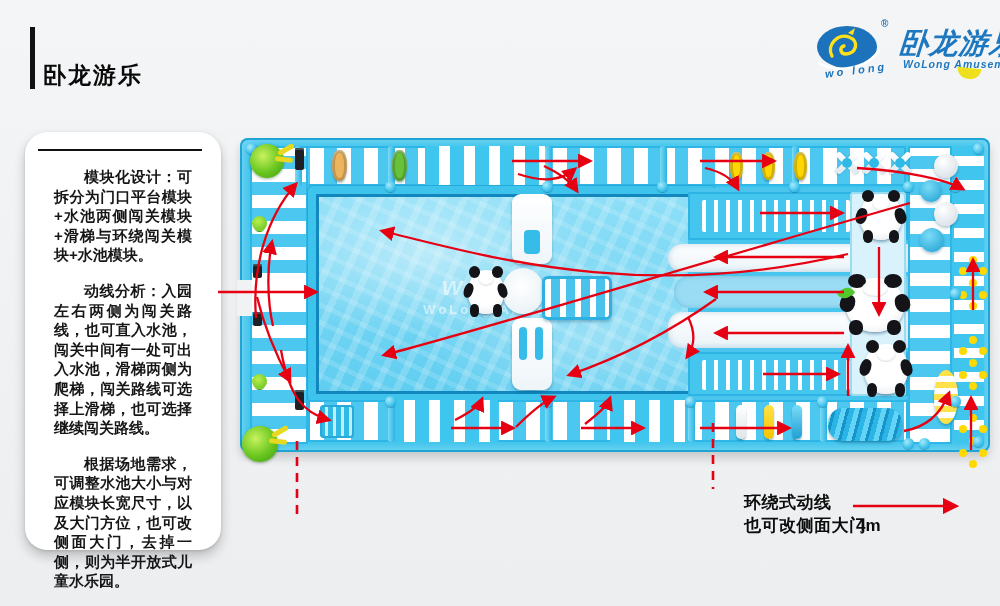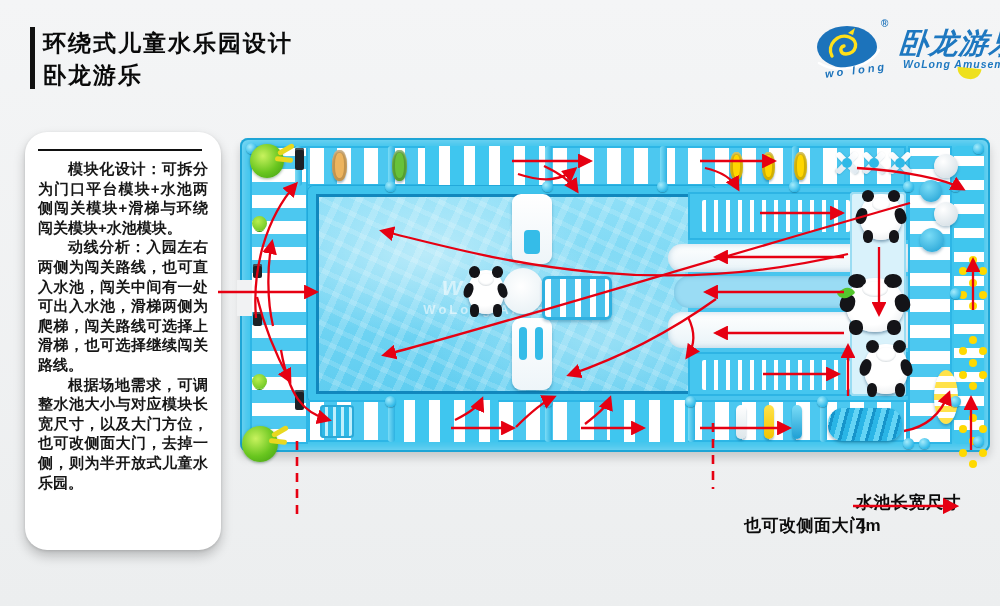--- a/index.html
+++ b/index.html
@@ -17,21 +17,21 @@
      font-style:italic;color:#1c73bb;letter-spacing:3px;transform:rotate(-7deg);}
   .logo-cn{position:absolute;left:84px;top:8px;font-size:29px;font-weight:900;color:#1e78c0;
      font-style:italic;letter-spacing:1px;transform:skewX(-4deg);white-space:nowrap;}
   .logo-en{position:absolute;left:88px;top:42px;font-size:10.5px;font-weight:700;font-style:italic;color:#1e78c0;letter-spacing:1px;white-space:nowrap;}
   .crescent{position:absolute;left:142px;top:52px;width:24px;height:11px;border-radius:0 0 24px 24px;background:#eee01e;transform:rotate(6deg);}
   
   .panel{position:absolute;left:25px;top:132px;width:196px;height:418px;background:#fff;border-radius:22px;
      box-shadow:0 6px 12px rgba(0,0,0,.22),0 1px 3px rgba(0,0,0,.12);padding:12px 13px;box-sizing:border-box;}
   .panel-head{font-size:19px;font-weight:900;color:#0a0a0a;letter-spacing:1px;white-space:nowrap;}
   .panel-rule{height:0;border-bottom:2.5px solid #111;margin:5px 0 8px 0;width:164px;}
-  .panel p{margin:0;font-size:15px;font-weight:700;color:#161616;line-height:19.6px;text-align:justify;text-indent:2em;}
+  .panel p{margin:16px;font-size:15px;font-weight:700;color:#161616;line-height:19.6px;text-align:justify;text-indent:2em;}
   
   .park{position:absolute;left:240px;top:138px;width:750px;height:314px;}
   .park-base{position:absolute;inset:0;background:#3ec4ed;border-radius:8px;
      box-shadow:inset 0 0 0 2px #1ea5d6, inset 0 0 14px rgba(255,255,255,.55), 0 6px 10px rgba(0,0,0,.16);}
   .lane{position:absolute;border:2px solid #2db6e6;box-sizing:border-box;}
   .st-v{background:repeating-linear-gradient(90deg,#ffffff 0 14px,#4cc8f0 14px 27px);}
   .st-h{background:repeating-linear-gradient(0deg,#ffffff 0 13px,#4cc8f0 13px 26px);}
   .st-cv{background:repeating-linear-gradient(90deg,#3fc6ef 0 14px,#ffffff 14px 25px);}
   .wallseg{position:absolute;background:repeating-linear-gradient(0deg,#40c6ee 0 14px,#ffffff 14px 24px);border-radius:4px;}
   .seg{position:absolute;width:7px;background:linear-gradient(90deg,#7cdcf6,#2cb2e2);border-radius:3px;z-index:2;}
@@ -108,21 +108,20 @@
      font-size:17px;color:#0c0c0c;line-height:23.3px;}
   .lg-label{font-weight:900;letter-spacing:.5px;white-space:nowrap;}
   .lg-value{font-weight:700;font-family:"Liberation Sans",sans-serif;white-space:nowrap;}
 </style>
 </head>
 <body>
 
 <div class="page">
 
   <div class="tbar"></div>
-  <div class="title1">环绕式儿童水乐园设计</div>
   <div class="title2">卧龙游乐</div>
 
   <div class="logo">
     <svg width="70" height="54" viewBox="0 0 70 54">
       <ellipse cx="32" cy="23" rx="30" ry="21" fill="#1c73bb"></ellipse>
       <path d="M17,32 C11,21 23,9 34,13 C45,17 41,30 31,30 C25,30 24,23 29,22" stroke="#ffe01a" stroke-width="3.4" fill="none" stroke-linecap="round"></path>
       <path d="M33,9 l7,-5 l-2,7 z" fill="#ffe01a"></path>
       <path d="M4,39 C20,49 52,46 64,26" stroke="#ffffff" stroke-width="2.6" fill="none" stroke-linecap="round"></path>
     </svg>
     <span class="logo-r">®</span>
@@ -343,19 +342,19 @@
       <path d="M904,431 C927,427 941,414 949,393" marker-end="url(#ah)"></path>
       <path d="M853,506 H956" stroke-width="2.5" marker-end="url(#ah)"></path>
     </g>
     <g stroke="#e60012" stroke-width="2.6" fill="none" stroke-dasharray="9 7">
       <path d="M297,441 V521"></path>
       <path d="M713,423 V489"></path>
     </g>
   </svg>
 
   <div class="legend">
+    <div class="lg-label">环绕式动线</div>
       <div class="lg-value"></div>
-    <div class="lg-label">水池长宽尺寸</div>
     <div class="lg-label">也可改侧面大门</div>
     <div class="lg-value">4m</div>
   </div>
 
 </div>
 
 </body></html>

